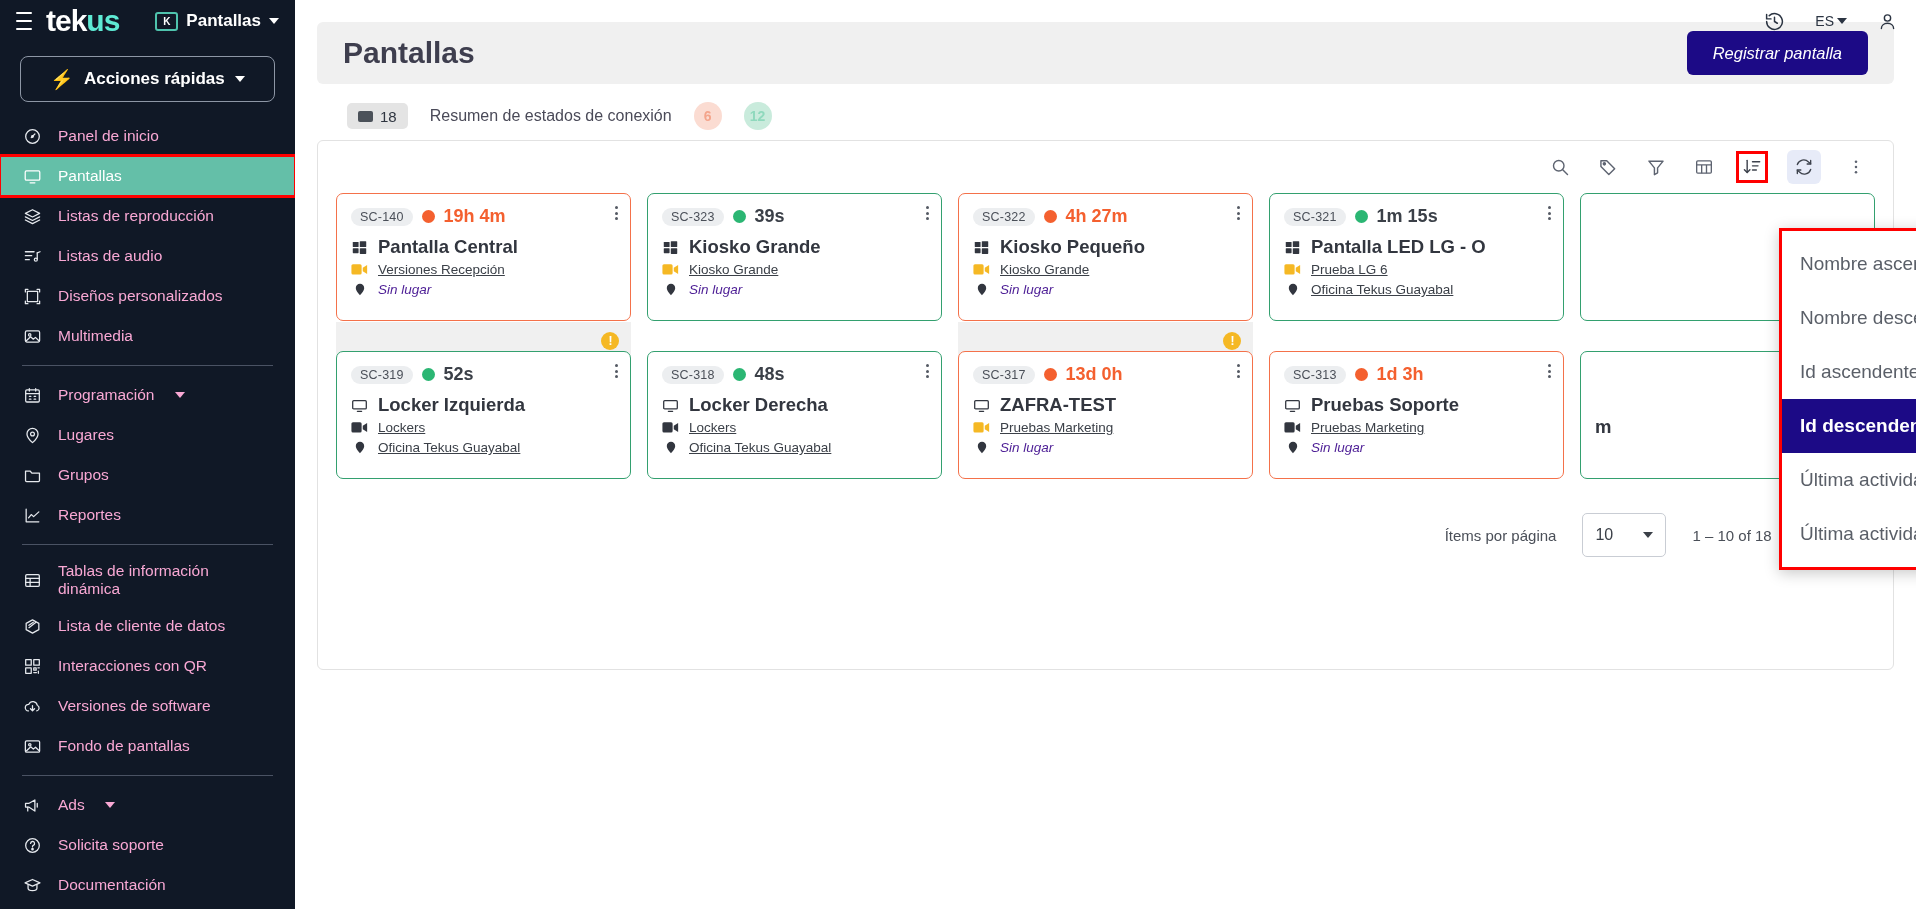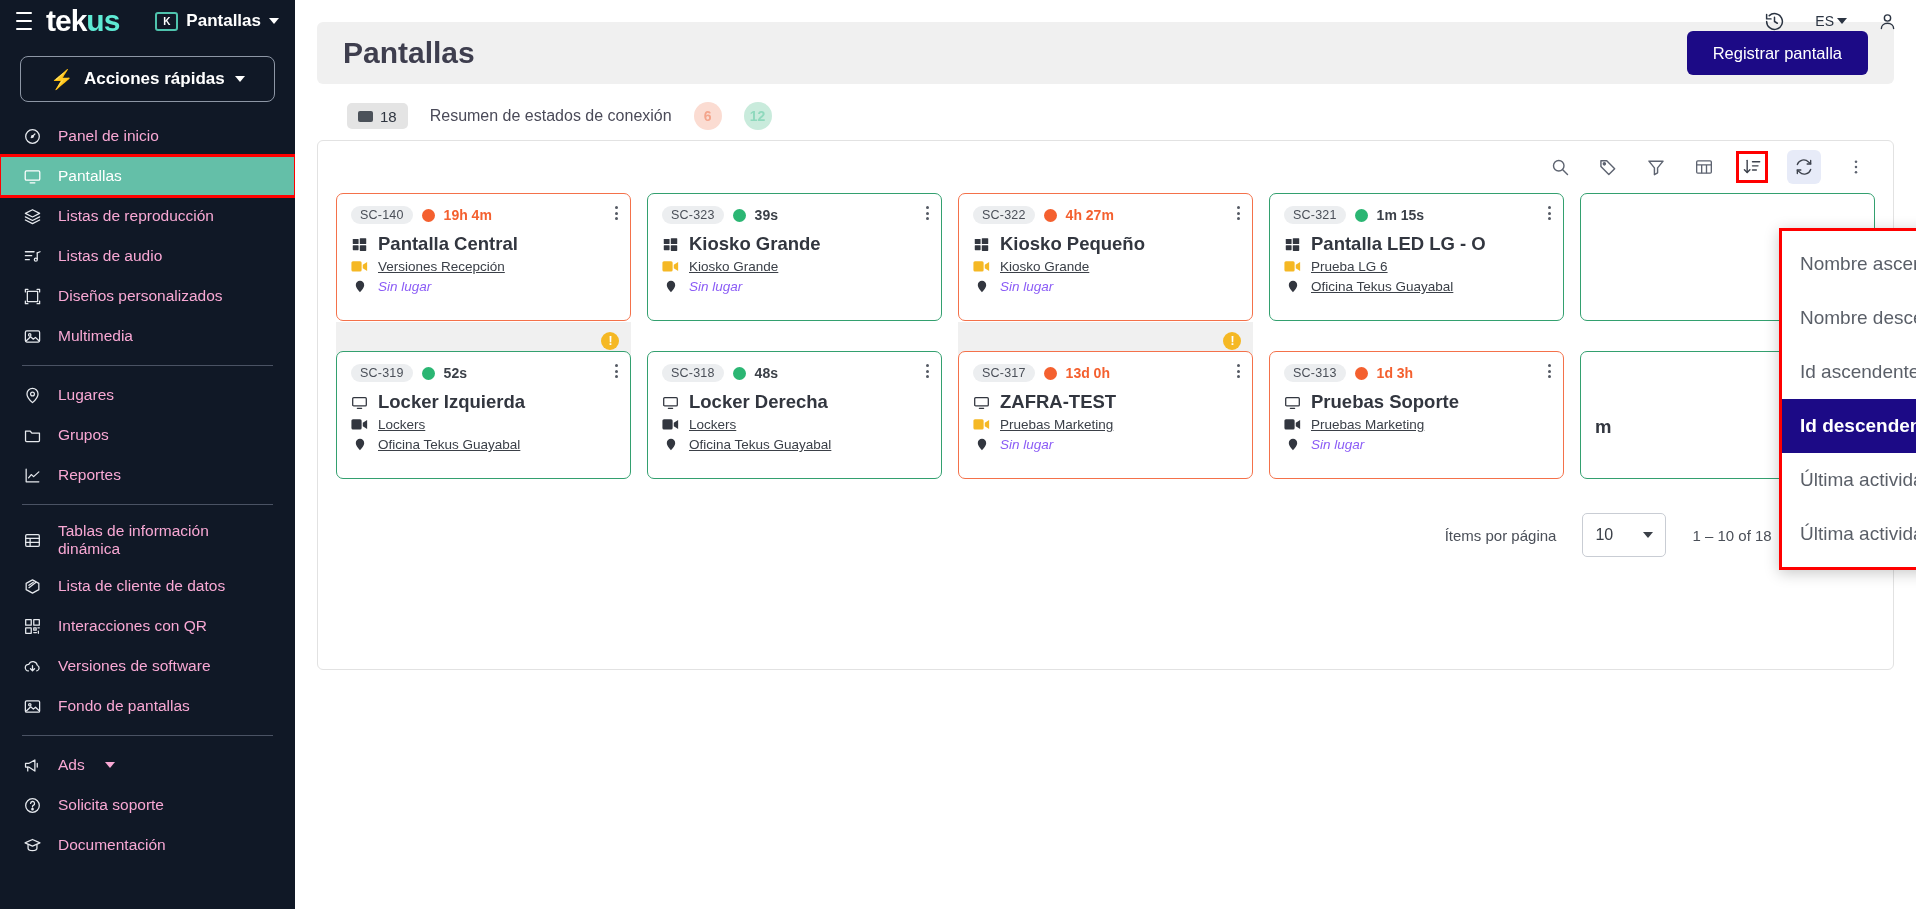--- a/index.html
+++ b/index.html
@@ -70,20 +70,21 @@
     margin: 22px 22px 0 22px;
     background: #f0f0f0; border-radius: 6px;
     height: 62px; display:flex; align-items:center; justify-content:space-between;
     padding: 0 26px;
   }
   .page-title { font-size: 30px; font-weight: 600; color:#3e3e4e; }
   .reg-btn {
     background: #1c0a86; color:#fff; border:none; border-radius:6px;
     height: 44px; padding: 0 26px; font-size: 16.5px; cursor:pointer;
     font-family: "Liberation Sans", sans-serif;
+    font-style: italic;
   }
 
   .summary-row {
     display:flex; align-items:center; gap: 22px;
     padding: 18px 22px 10px 32px; font-size:16px; color:#4a4a58;
   }
   .count-chip {
     background:#e4e4e4; border-radius:5px; height:26px; padding: 0 11px;
     display:flex; align-items:center; gap:7px; font-size:15px; color:#2f3540; font-weight:500;margin-left:20px;
   }
@@ -116,32 +117,32 @@
     border:1.4px solid #ccc; border-radius:7px; background:#fff;
     height: 128px; padding: 12px 14px 0 14px; position:relative;
   }
   .card.red { border-color:#f4714a; }
   .card.green { border-color:#33a06f; }
   .card-top { display:flex; align-items:center; gap:9px; }
   .sc-chip { background:#eceef0; border-radius:11px; padding:2px 9px; font-size:12.5px; color:#4a4f58; letter-spacing:.2px; }
   .dot { width:13px;height:13px;border-radius:50%; }
   .dot.red { background:#f4602f; }
   .dot.green { background:#2bb673; }
-  .ago { font-size:14px; font-weight:600; }
+  .ago { font-size:18px; font-weight:600; }
   .ago.red { color:#f4602f; }
   .ago.green { color:#3b4048; }
   .kebab { position:absolute; right:12px; top:12px; display:flex;flex-direction:column;gap:2.5px;cursor:pointer; }
   .kebab i { width:3px;height:3px;background:#545963;border-radius:50%;display:block; }
   .card-name {
     display:flex; align-items:center; gap:10px; margin-top: 9px;
     font-size: 18.5px; font-weight:700; color:#32363f; white-space:nowrap; overflow:hidden;
   }
   .card-line { display:flex; align-items:center; gap:10px; margin-top:4px; font-size:13.5px; }
   .card-line a { color:#3b4048; text-decoration:underline; cursor:pointer; }
-  .card-line .nolug { color:#8b5cf6; font-style:italic; }
+  .card-line .nolug { color:#4c1d95; font-style:italic; }
   .ic { width:17px; flex:0 0 17px; display:flex; align-items:center; justify-content:center; }
 
   .card-foot {
     position:absolute; left:-1.4px; right:-1.4px; top:128px;
     height: 38px; background:#f0f0f0; border-radius:0 0 7px 7px;
     display:flex; align-items:center; justify-content:flex-end; padding-right:12px;
   }
   .warn {
     width:18px;height:18px;border-radius:50%;background:#f5b824;color:#fff;
     font-size:12px;font-weight:700;display:flex;align-items:center;justify-content:center;
@@ -266,20 +267,30 @@
           <span class="ico">
             <svg width="19" height="19" viewBox="0 0 24 24" fill="none" stroke="#e6e9ee" stroke-width="1.6" stroke-linecap="round" stroke-linejoin="round">
               <rect x="3" y="5" width="18" height="14" rx="1.8"></rect>
               <circle cx="8.5" cy="10" r="1.5"></circle>
               <path d="M4.2 17.4 9.6 12.4l3.4 3 2.7-2.3 4.1 4"></path>
             </svg>
           </span>
           <span class="lbl">Multimedia</span>
         </div>
         <div class="sb-div"></div>
+        <div class="sb-item">
+          <span class="ico">
+            <svg width="19" height="19" viewBox="0 0 24 24" fill="none" stroke="#e6e9ee" stroke-width="1.6" stroke-linecap="round" stroke-linejoin="round">
+              <rect x="3.4" y="4.8" width="17.2" height="15.4" rx="1.6"></rect>
+              <path d="M3.4 9.6h17.2M8 3.2v3.2M16 3.2v3.2M8 13h2M14 13h2M8 16.6h2M14 16.6h2"></path>
+            </svg>
+          </span>
+          <span class="lbl">Programación</span>
+          <span class="caret dd"></span>
+        </div>
         <div class="sb-item">
           <span class="ico">
             <svg width="19" height="19" viewBox="0 0 24 24" fill="none" stroke="#e6e9ee" stroke-width="1.6" stroke-linecap="round" stroke-linejoin="round">
               <path d="M12 21s7-6.1 7-11a7 7 0 1 0-14 0c0 4.9 7 11 7 11z"></path>
               <circle cx="12" cy="10" r="2.4"></circle>
             </svg>
           </span>
           <span class="lbl">Lugares</span>
         </div>
         <div class="sb-item">

